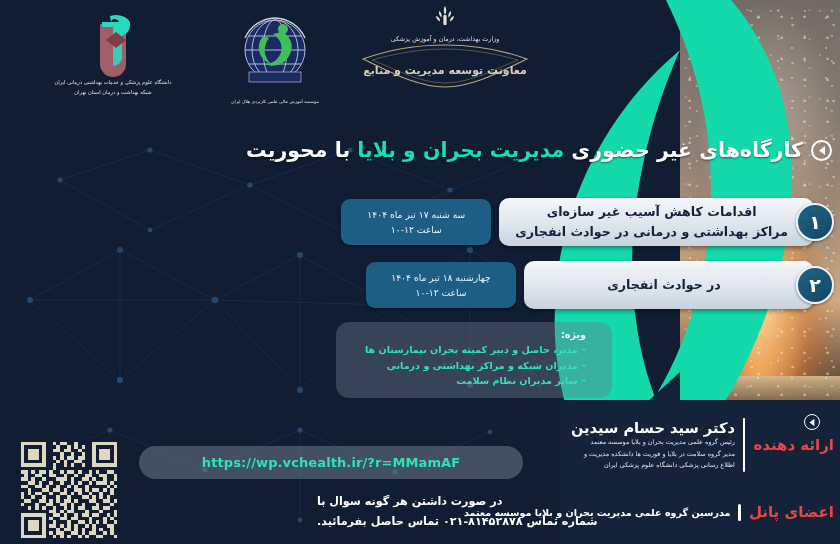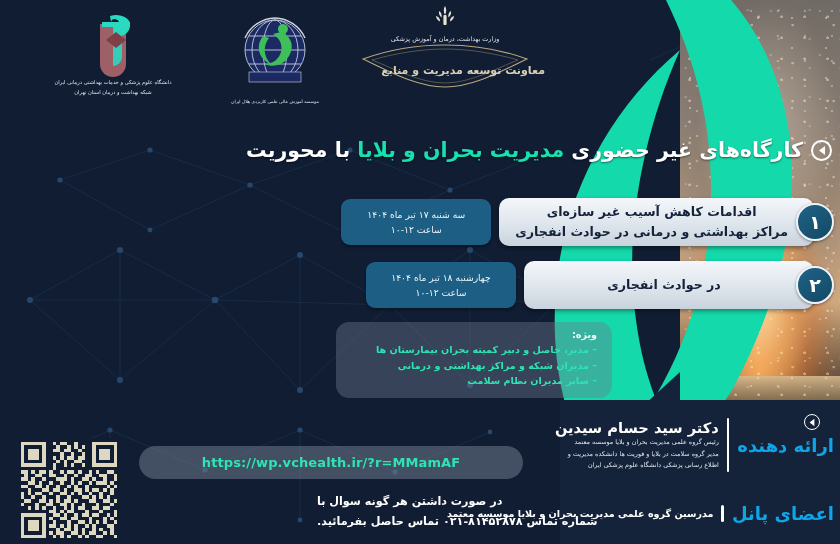--- a/index.html
+++ b/index.html
@@ -137,21 +137,21 @@
     border-radius: 9px;
     display: flex; flex-direction: column; align-items: center; justify-content: center;
     color: #eef4f8; font-size: 9.2px; line-height: 1.65;
     box-shadow: 0 2px 3px rgba(0,0,0,.35);
     padding: 0 10px;
   }
 
   
   .audience {
     position: absolute; right: 228px; top: 322px;
-    width: 276px; padding: 7px 15px 9px;
+    width: 276px; padding: 7px 26px 9px;
     background: rgba(108,122,140,.42);
     border-radius: 13px;
     direction: rtl; text-align: right;
   }
   .audience .head { color: #f0f4f7; font-size: 9.6px; font-weight: 700; margin-bottom: 2px; }
   .audience ul { list-style: none; }
   .audience li {
     color: #2fe3b4; font-size: 9.6px; font-weight: 700; line-height: 1.62;
     white-space: nowrap;
   }
@@ -195,21 +195,21 @@
     color: #ffffff; font-size: 11.2px; font-weight: 700; line-height: 1.75;
   }
 
   
   .sp-row {
     position: absolute; display: flex; align-items: center; direction: rtl; gap: 8px;
   }
   .sp-presenter { right: 6px; top: 418px; }
   .sp-panel { right: 6px; top: 503px; }
 
-  .sp-label { color: #0ea5e9; font-size: 18px; font-weight: 700; white-space: nowrap; }
+  .sp-label { color: #ef4444; font-size: 15px; font-weight: 700; white-space: nowrap; }
   .sp-rule { width: 2.5px; background: #ffffff; border-radius: 2px; flex: none; }
   .sp-presenter .sp-rule { height: 54px; }
   .sp-panel .sp-rule { height: 17px; }
 
   .sp-body { text-align: right; direction: rtl; }
   .sp-name { color: #ffffff; font-size: 14.6px; font-weight: 700; line-height: 1.25; white-space: nowrap; }
   .sp-sub { color: #e1e7ef; font-size: 6.4px; line-height: 1.75; white-space: nowrap; }
   .sp-panel-text { color: #ffffff; font-size: 9.6px; font-weight: 700; white-space: nowrap; }
 </style>
 </head>
@@ -327,21 +327,21 @@
           </g>
         </svg>
       </div>
       <div class="line1">وزارت بهداشت، درمان و آموزش پزشکی</div>
       <div>
         <svg width="180" height="48" viewBox="0 0 180 48">
           <path d="M90 2 C120 2 150 8 172 16 C150 26 120 44 90 44 C60 44 30 26 8 16 C30 8 60 2 90 2 Z" fill="none" stroke="#b9a77e" stroke-width="1.1"></path>
           <path d="M90 6 C116 6 142 11 163 17 C142 25 116 40 90 40 C64 40 38 25 17 17 C38 11 64 6 90 6 Z" fill="none" stroke="#b9a77e" stroke-width=".6" opacity=".7"></path>
         </svg>
       </div>
-      <div class="line2" style="position:relative; top:-31px;text-align:right;">معاونت توسعه مدیریت و منابع</div>
+      <div class="line2" style="position:relative; top:-31px;">معاونت توسعه مدیریت و منابع</div>
     </div>
   </div>
 
   <div class="title-row">
     <div class="chev">
       <svg width="10" height="11" viewBox="0 0 10 11">
           <path d="M8 1 L2 5.5 L8 10 Z" fill="#ffffff"></path>
         </svg>
     </div>
     <div class="title-text">

